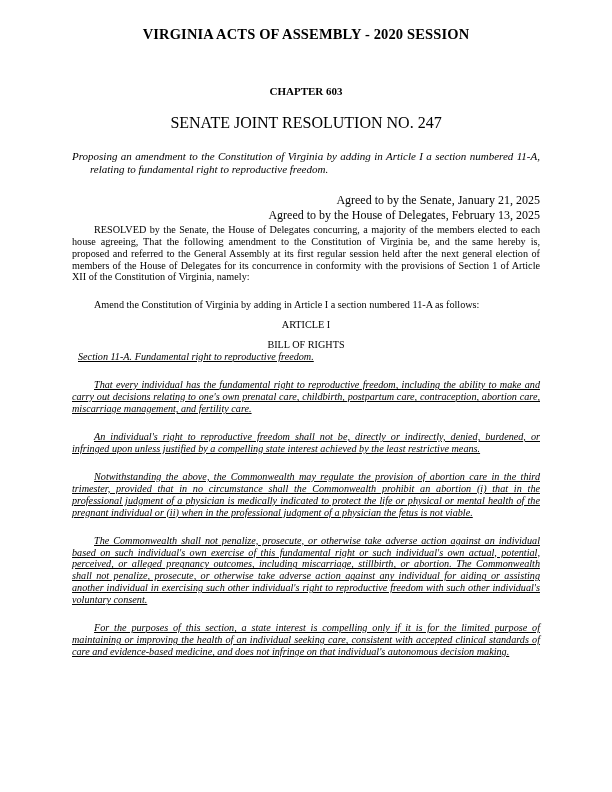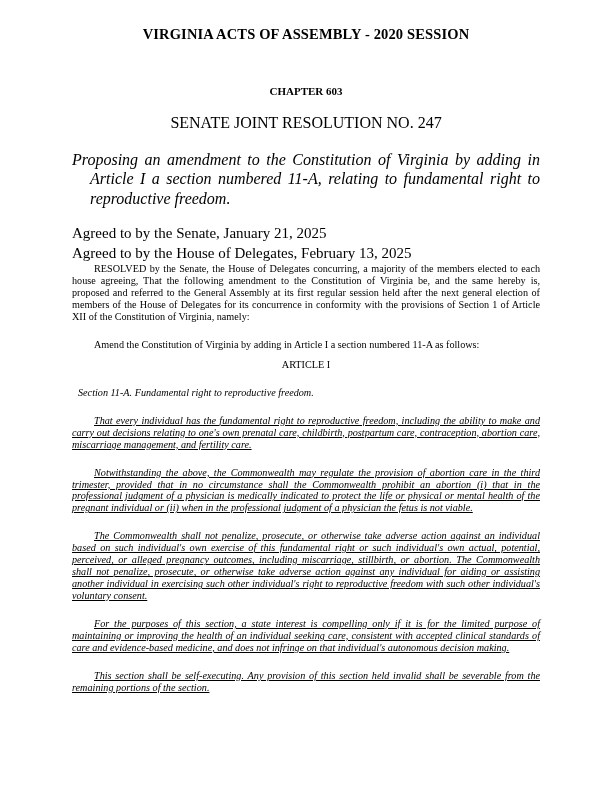--- a/index.html
+++ b/index.html
@@ -44,30 +44,30 @@
   }
   .resolution-no {
     text-align: center;
     font-size: 16px;
     font-weight: normal;
     margin-top: 17px;
     line-height: 1.15;
   }
   .proposing {
     font-style: italic;
-    font-size: 16px;
+    font-size: 11px;
     text-align: justify;
     margin-top: 17px;
     line-height: 1.22;
     padding-left: 18px;
     text-indent: -18px;
   }
   .agreed-block {
-    text-align: left;
-    font-size: 15px;
+    text-align: right;
+    font-size: 12px;
     margin-top: 16px;
     line-height: 1.30;
   }
 
   
   .body-para {
     font-size: 10.2px;
     text-align: justify;
     line-height: 1.17;
     text-indent: 22px;
@@ -85,22 +85,23 @@
     font-size: 10.2px;
     line-height: 1.17;
     text-indent: 0;
     margin-top: 8px;
   }
   .section-lead {
     font-style: italic;
     font-size: 10.2px;
     line-height: 1.17;
     text-indent: 6px;
-    margin-top: 16px;
+    margin-top: 0;
     text-align: left;
+    text-decoration: underline;
   }
 </style>
 </head>
 <body>
 
 <div class="page">
   <div class="content">
 
     <div class="doc-title">VIRGINIA ACTS OF ASSEMBLY - 2020 SESSION</div>
 
@@ -114,29 +115,30 @@
       <div>Agreed to by the Senate, January 21, 2025</div>
       <div>Agreed to by the House of Delegates, February 13, 2025</div>
     </div>
 
     <div class="body-para">RESOLVED by the Senate, the House of Delegates concurring, a majority of the members elected to each house agreeing, That the following amendment to the Constitution of Virginia be, and the same hereby is, proposed and referred to the General Assembly at its first regular session held after the next general election of members of the House of Delegates for its concurrence in conformity with the provisions of Section 1 of Article XII of the Constitution of Virginia, namely:</div>
 
     <div class="body-para tight">Amend the Constitution of Virginia by adding in Article I a section numbered 11-A as follows:</div>
 
     <div class="body-para center-head">ARTICLE I</div>
 
+    <div class="body-para center-head">BILL OF RIGHTS</div>
 
     <div class="section-lead">Section 11-A. Fundamental right to reproductive freedom.</div>
 
     <div class="body-para tight para-italic">That every individual has the fundamental right to reproductive freedom, including the ability to make and carry out decisions relating to one's own prenatal care, childbirth, postpartum care, contraception, abortion care, miscarriage management, and fertility care.</div>
 
+    <div class="body-para tight para-italic">An individual's right to reproductive freedom shall not be, directly or indirectly, denied, burdened, or infringed upon unless justified by a compelling state interest achieved by the least restrictive means.</div>
 
     <div class="body-para tight para-italic">Notwithstanding the above, the Commonwealth may regulate the provision of abortion care in the third trimester, provided that in no circumstance shall the Commonwealth prohibit an abortion (i) that in the professional judgment of a physician is medically indicated to protect the life or physical or mental health of the pregnant individual or (ii) when in the professional judgment of a physician the fetus is not viable.</div>
 
 
     <div class="body-para tight para-italic">The Commonwealth shall not penalize, prosecute, or otherwise take adverse action against an individual based on such individual's own exercise of this fundamental right or such individual's own actual, potential, perceived, or alleged pregnancy outcomes, including miscarriage, stillbirth, or abortion. The Commonwealth shall not penalize, prosecute, or otherwise take adverse action against any individual for aiding or assisting another individual in exercising such other individual's right to reproductive freedom with such other individual's voluntary consent.</div>
 
     <div class="body-para tight para-italic">For the purposes of this section, a state interest is compelling only if it is for the limited purpose of maintaining or improving the health of an individual seeking care, consistent with accepted clinical standards of care and evidence-based medicine, and does not infringe on that individual's autonomous decision making.</div>
 
-    <div class="body-para tight para-italic">This section shall be self-executing. Any provision of this section held invalid shall be severable from the remaining portions of the section.</div>
 
   </div>
 </div>
 
 </body></html>

